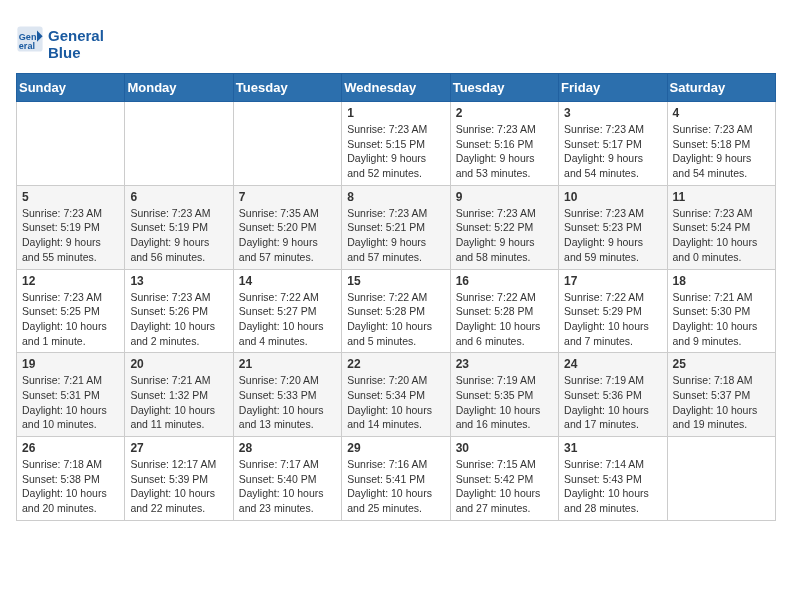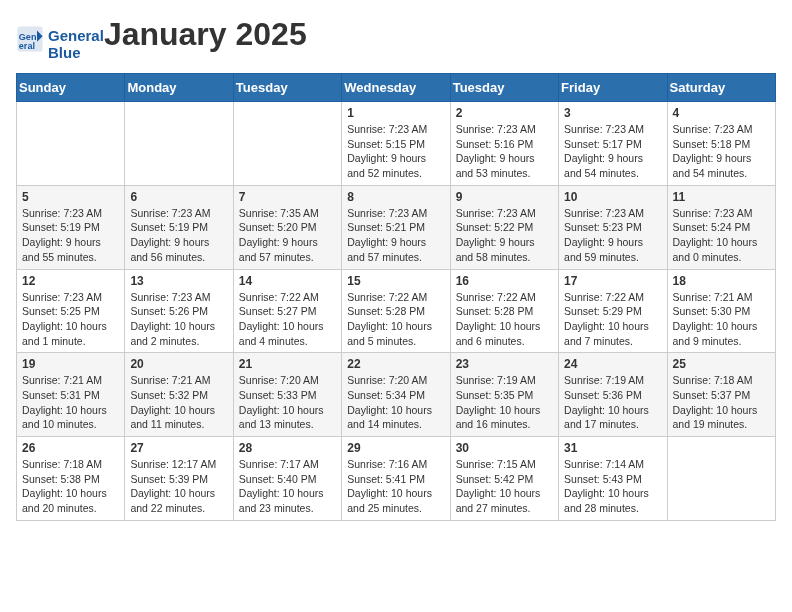--- a/index.html
+++ b/index.html
@@ -5,21 +5,21 @@
     * { box-sizing: border-box; margin: 0; padding: 0; }
     body {
       font-family: Arial, sans-serif;
       background: #fff;
       width: 792px;
       min-height: 612px;
       padding: 16px;
     }
     .header {
       display: flex;
-      justify-content: flex-start;
+      justify-content: space-between;
       align-items: flex-start;
       margin-bottom: 12px;
     }
     .logo {
       display: flex;
       align-items: center;
       gap: 4px;
     }
     .logo-icon {
       width: 28px;
@@ -88,21 +88,20 @@
       <text x="4" y="22" font-size="13" font-weight="bold" fill="#1a5aa0">Gen</text>
       <text x="4" y="34" font-size="13" font-weight="bold" fill="#1a5aa0">eral</text>
       <polygon points="30,8 38,16 30,24" fill="#1a5aa0"></polygon>
     </svg>
     <div>
       <div style="font-size:15px;font-weight:bold;color:#1a5aa0;line-height:1.1;margin-top:12px;">General</div>
       <div style="font-size:15px;font-weight:bold;color:#1a5aa0;line-height:1.1;">Blue</div>
     </div>
   </div>
   <div class="title-block">
-    <div class="month-title">January 2025</div>
   </div>
 </div>
 
 <table>
   <thead>
     <tr>
     <th>Sunday</th>
         <th>Monday</th>
         <th>Tuesday</th>
         <th>Wednesday</th>
@@ -232,21 +231,21 @@
       <tr>
         <td>
           <div class="day-num">19</div>
           <div class="day-info">Sunrise: 7:21 AM
 Sunset: 5:31 PM
 Daylight: 10 hours and 10 minutes.</div>
         </td>
         <td>
           <div class="day-num">20</div>
           <div class="day-info">Sunrise: 7:21 AM
-Sunset: 5:32 PM
+Sunset: 1:32 PM
 Daylight: 10 hours and 11 minutes.</div>
         </td>
         <td>
           <div class="day-num">21</div>
           <div class="day-info">Sunrise: 7:20 AM
 Sunset: 5:33 PM
 Daylight: 10 hours and 13 minutes.</div>
         </td>
         <td>
           <div class="day-num">22</div>

